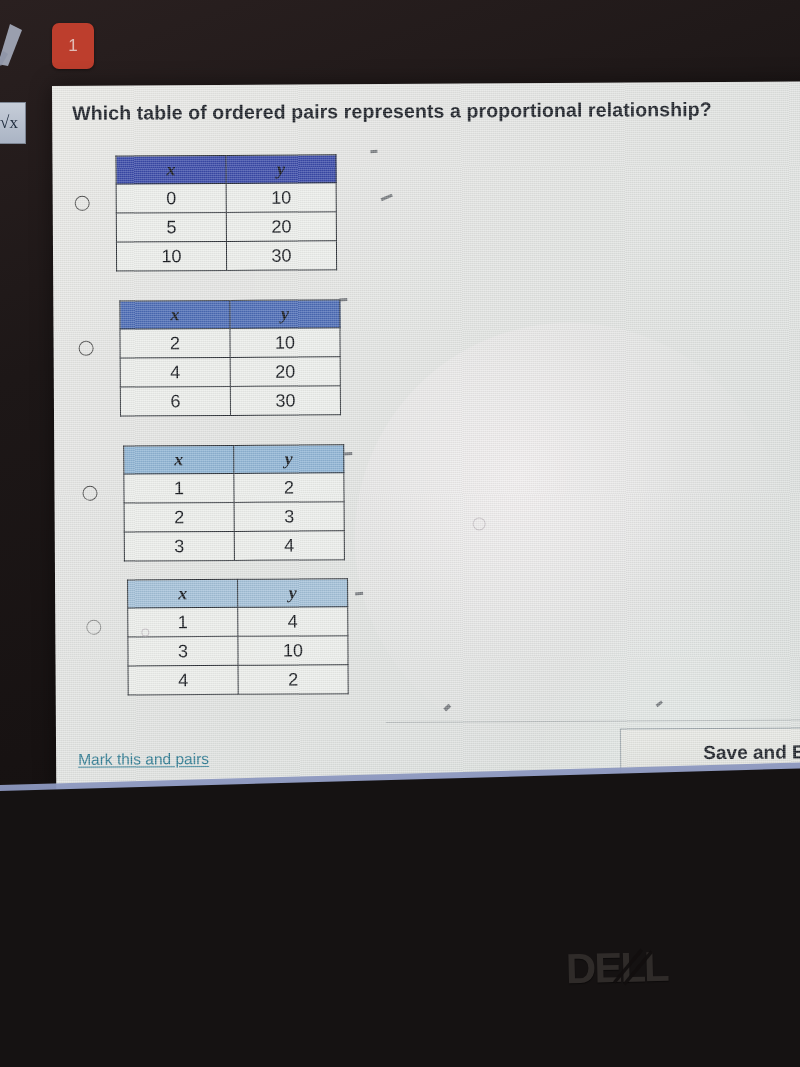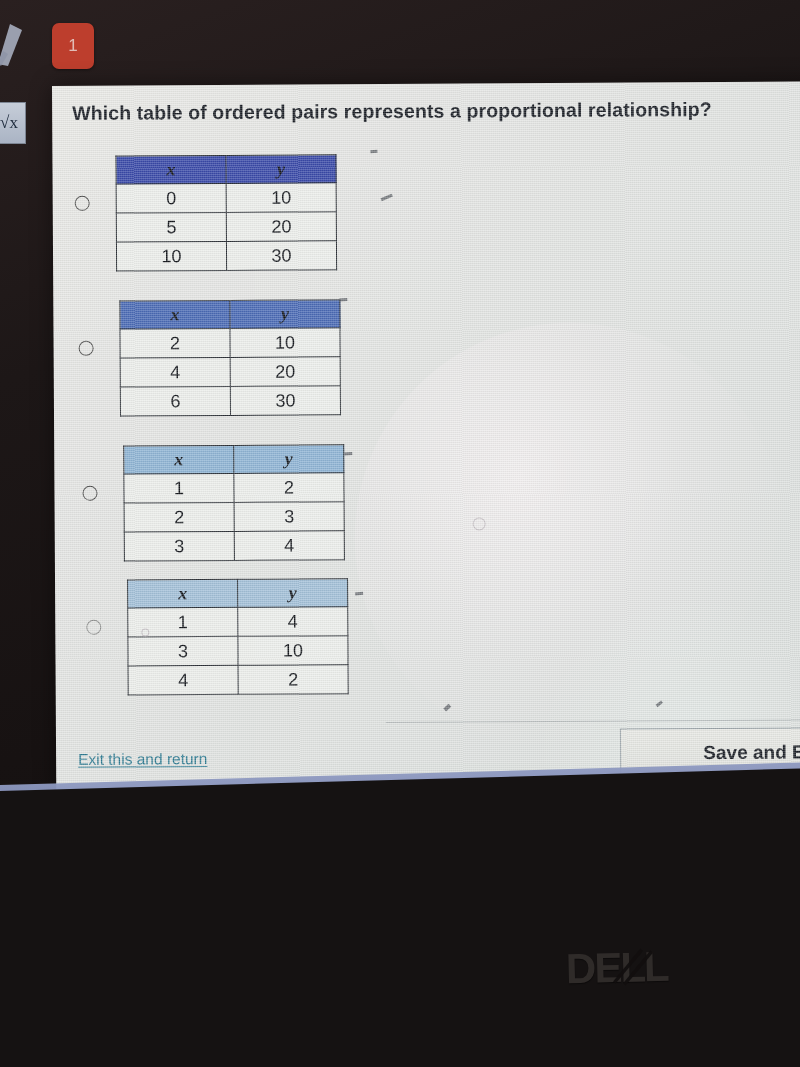--- a/index.html
+++ b/index.html
@@ -394,21 +394,21 @@
     <div class="speck" style="left:286px; top:214px; width:8px;  height:3px; transform:rotate(-4deg);"></div>
     <div class="speck" style="left:290px; top:368px; width:8px;  height:3px; transform:rotate(-4deg);"></div>
     <div class="speck" style="left:300px; top:508px; width:8px;  height:3px; transform:rotate(-4deg);"></div>
     <div class="speck" style="left:388px; top:622px; width:7px;  height:4px; transform:rotate(-42deg);"></div>
     <div class="speck" style="left:600px; top:620px; width:7px;  height:3px; transform:rotate(-38deg);"></div>
     <div class="ring-artifact" style="left:418px; top:434px;"></div>
     <div class="ring-artifact" style="left:86px;  top:543px; width:8px; height:8px;"></div>
 
     <div class="footer-rule"></div>
 
-    <a class="mark-return-link">Exit this and return</a>
+    <a class="mark-return-link">Mark this and pairs</a>
 
     <div class="save-exit-button">
       <span>Save and Exit</span>
     </div>
 
   </div>
 
   <div class="bezel-sheen"></div>
   <div class="bezel"></div>
   <div class="dell-logo">

